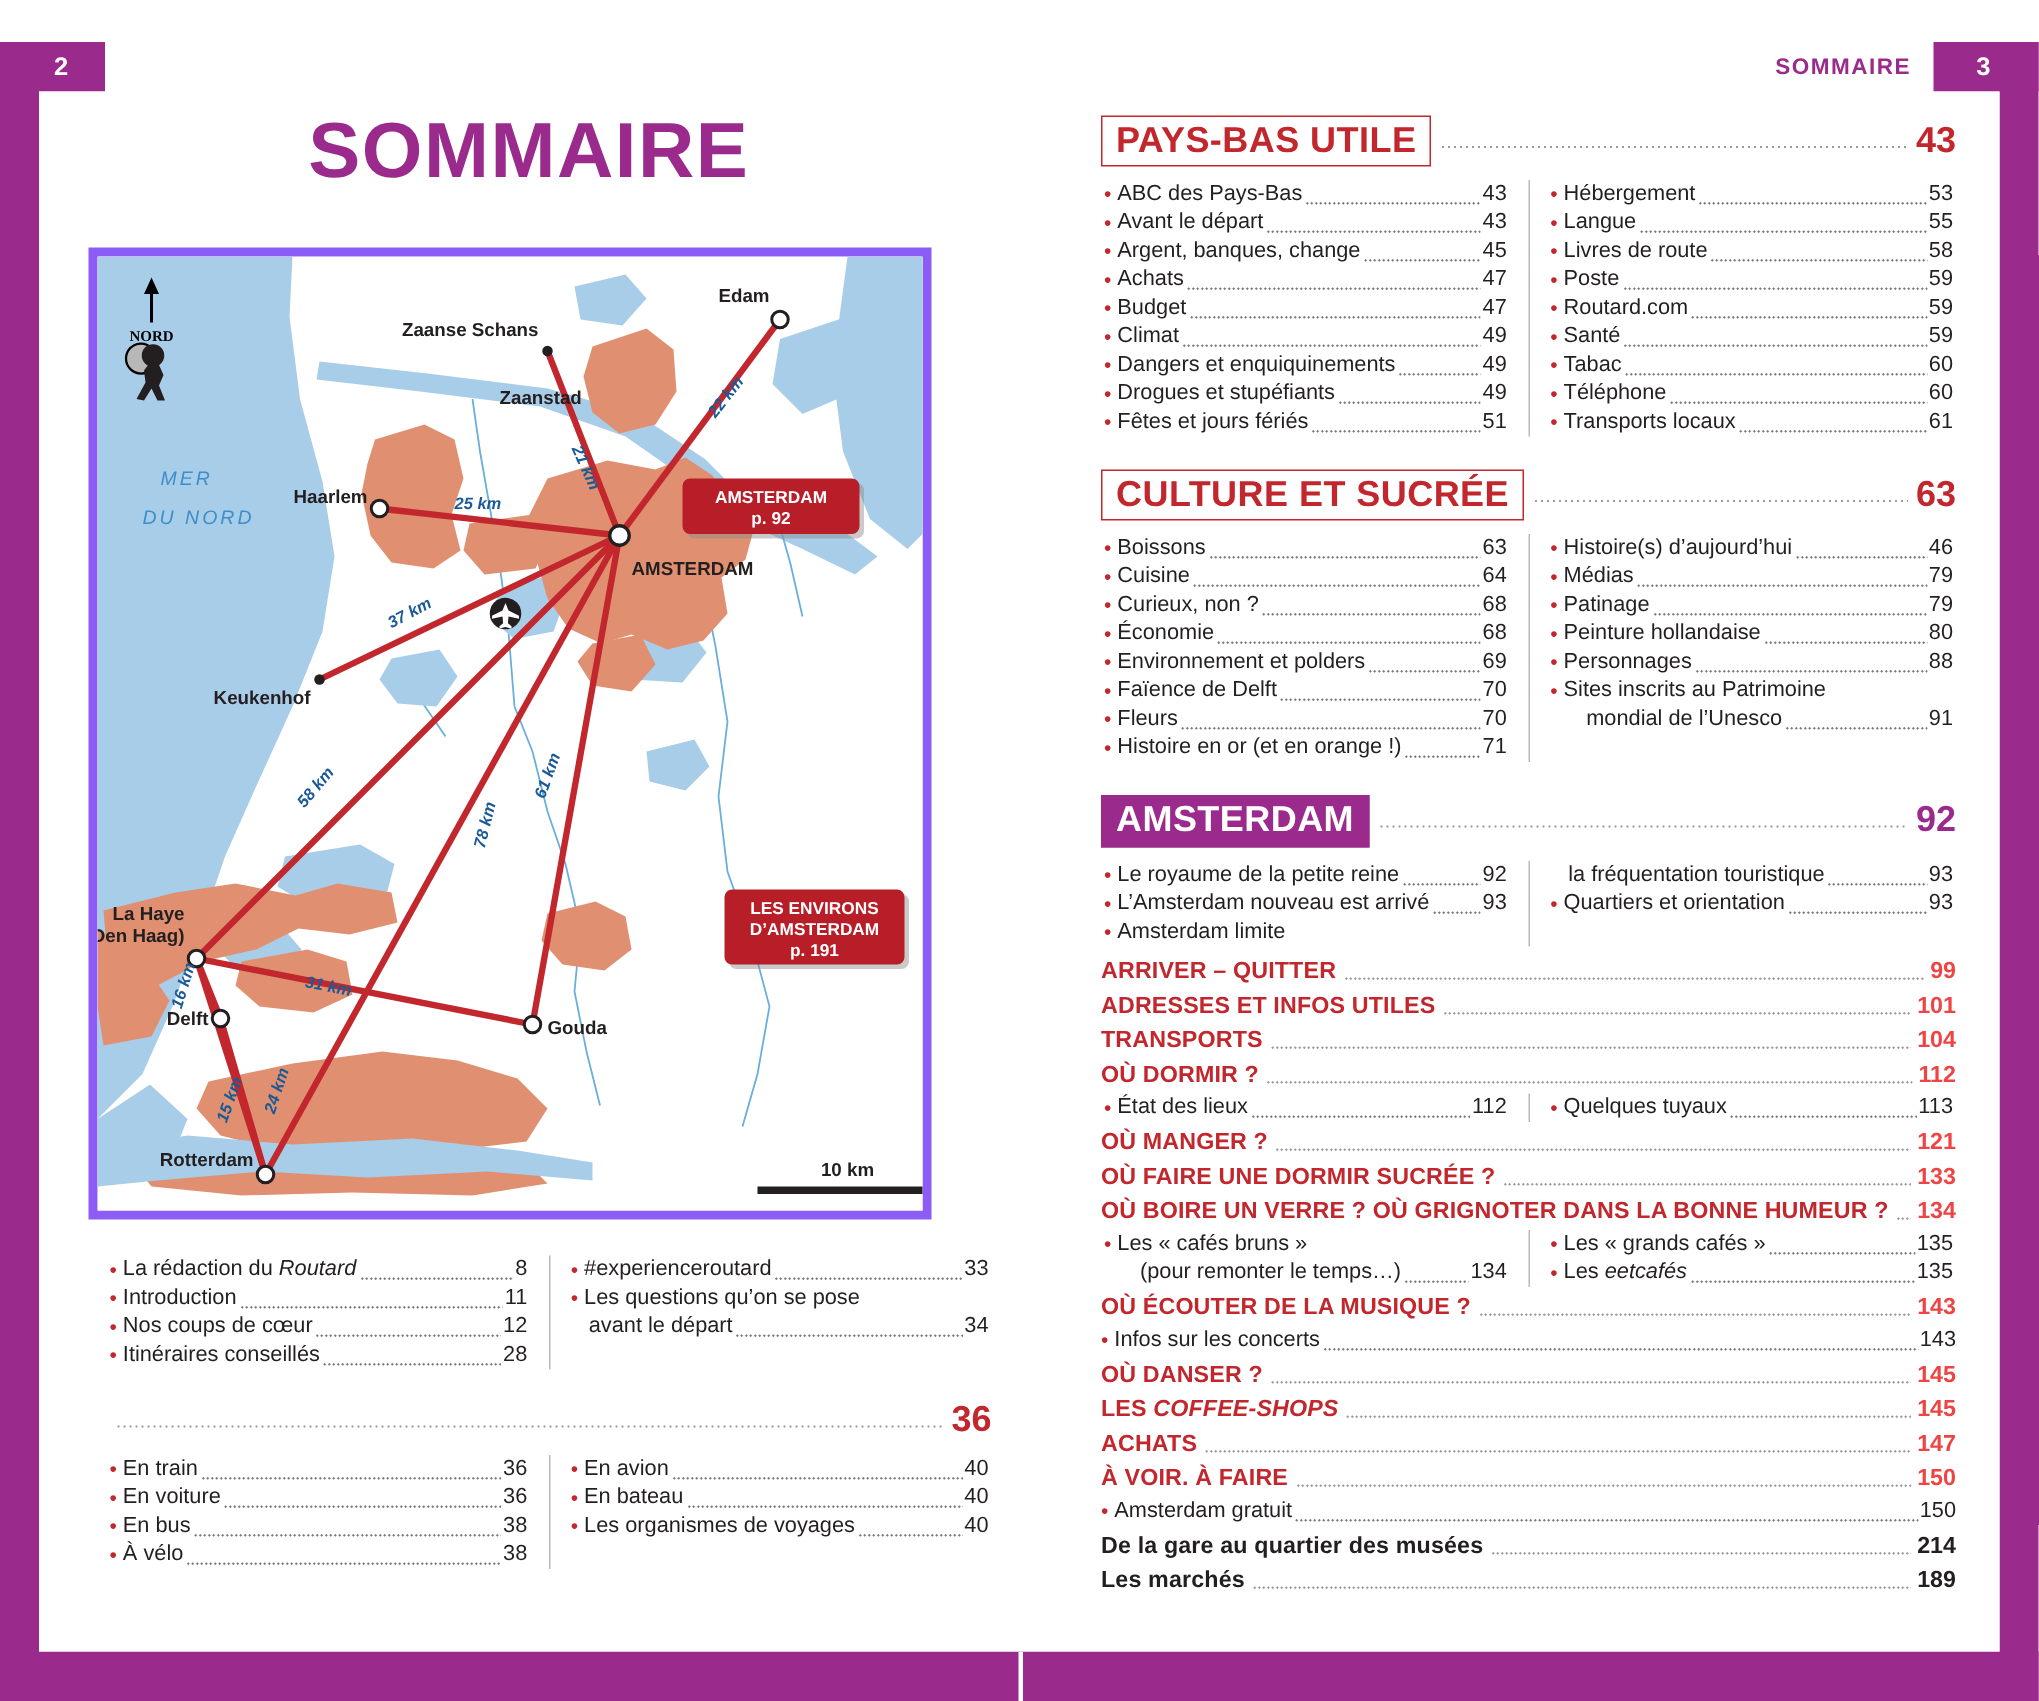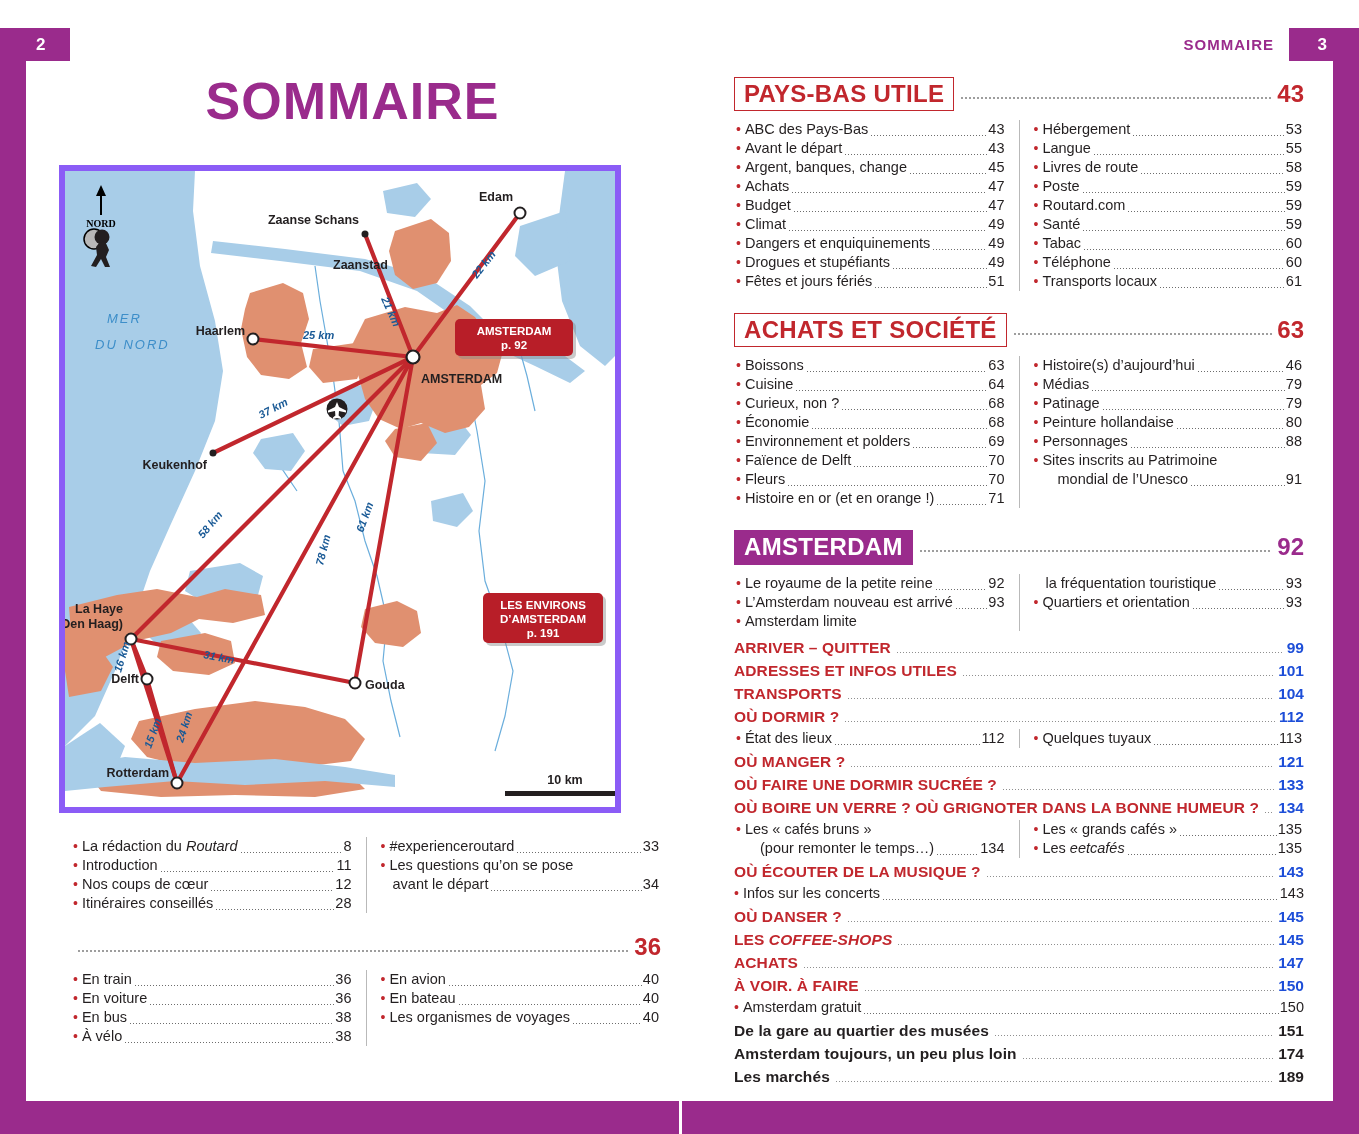--- a/index.html
+++ b/index.html
@@ -85,21 +85,21 @@
 
   
   .sub-head { display:flex; align-items:flex-end; margin:5px 0 3px; }
   .sub-head .txt { font-size:15.5px; font-weight:bold; color:#C1272D; letter-spacing:0.1px; white-space:nowrap;}
   .sub-head.dark .txt { color:#231f20; }
   .sub-head .dots {
     flex:1 1 auto; height:13px; margin:0 4px 3px 5px; overflow:hidden;
     background-image:radial-gradient(circle, #8f8f8f 0.6px, transparent 0.8px);
     background-size:3px 3px; background-position:0 bottom; background-repeat:repeat-x;
   }
-  .sub-head .pg { font-size:15.5px; font-weight:bold; color:#1d4ed8; }
+  .sub-head .pg { font-size:15.5px; font-weight:bold; color:#ef4444; }
   .sub-head.dark .pg { color:#231f20; }
 
   .ital { font-style:italic; }
   .block { margin-bottom:14px; }
 
   
   .lbl-block { position:absolute; left:45px; width:590px; }
 </style>
 </head>
 <body>
@@ -511,21 +511,21 @@
               <span class="txt">Transports locaux</span>
               <span class="dots"></span>
               <span class="pg">61</span>
             </div>
           </div>
       </div>
     </div>
 
     <div class="block" style="margin-top:22px;">
       <div class="sec-head">
-        <div class="sec-box">ACHATS ET SOCIÉTÉ</div>
+        <div class="sec-box">CULTURE ET SUCRÉE</div>
         <div class="sec-dots"></div>
         <div class="sec-pg">63</div>
       </div>
       <div class="toc-entries">
         <div class="toc-col first" id="cu1">
             <div class="entry">
               <span class="bullet">•</span>
               <span class="txt">Boissons</span>
               <span class="dots"></span>
               <span class="pg">63</span>
@@ -783,26 +783,21 @@
             <div class="entry">
               <span class="bullet">•</span>
               <span class="txt">Amsterdam gratuit</span>
               <span class="dots"></span>
               <span class="pg">150</span>
             </div>
           </div>
           <div class="sub-head dark">
             <span class="txt">De la gare au quartier des musées</span>
             <span class="dots"></span>
-            <span class="pg">151</span>
-          </div>
-          <div class="sub-head dark">
-            <span class="txt">Amsterdam toujours, un peu plus loin</span>
-            <span class="dots"></span>
-            <span class="pg">174</span>
+            <span class="pg">214</span>
           </div>
           <div class="sub-head dark">
             <span class="txt">Les marchés</span>
             <span class="dots"></span>
             <span class="pg">189</span>
           </div>
         </div>
     </div>
 
   </div>

